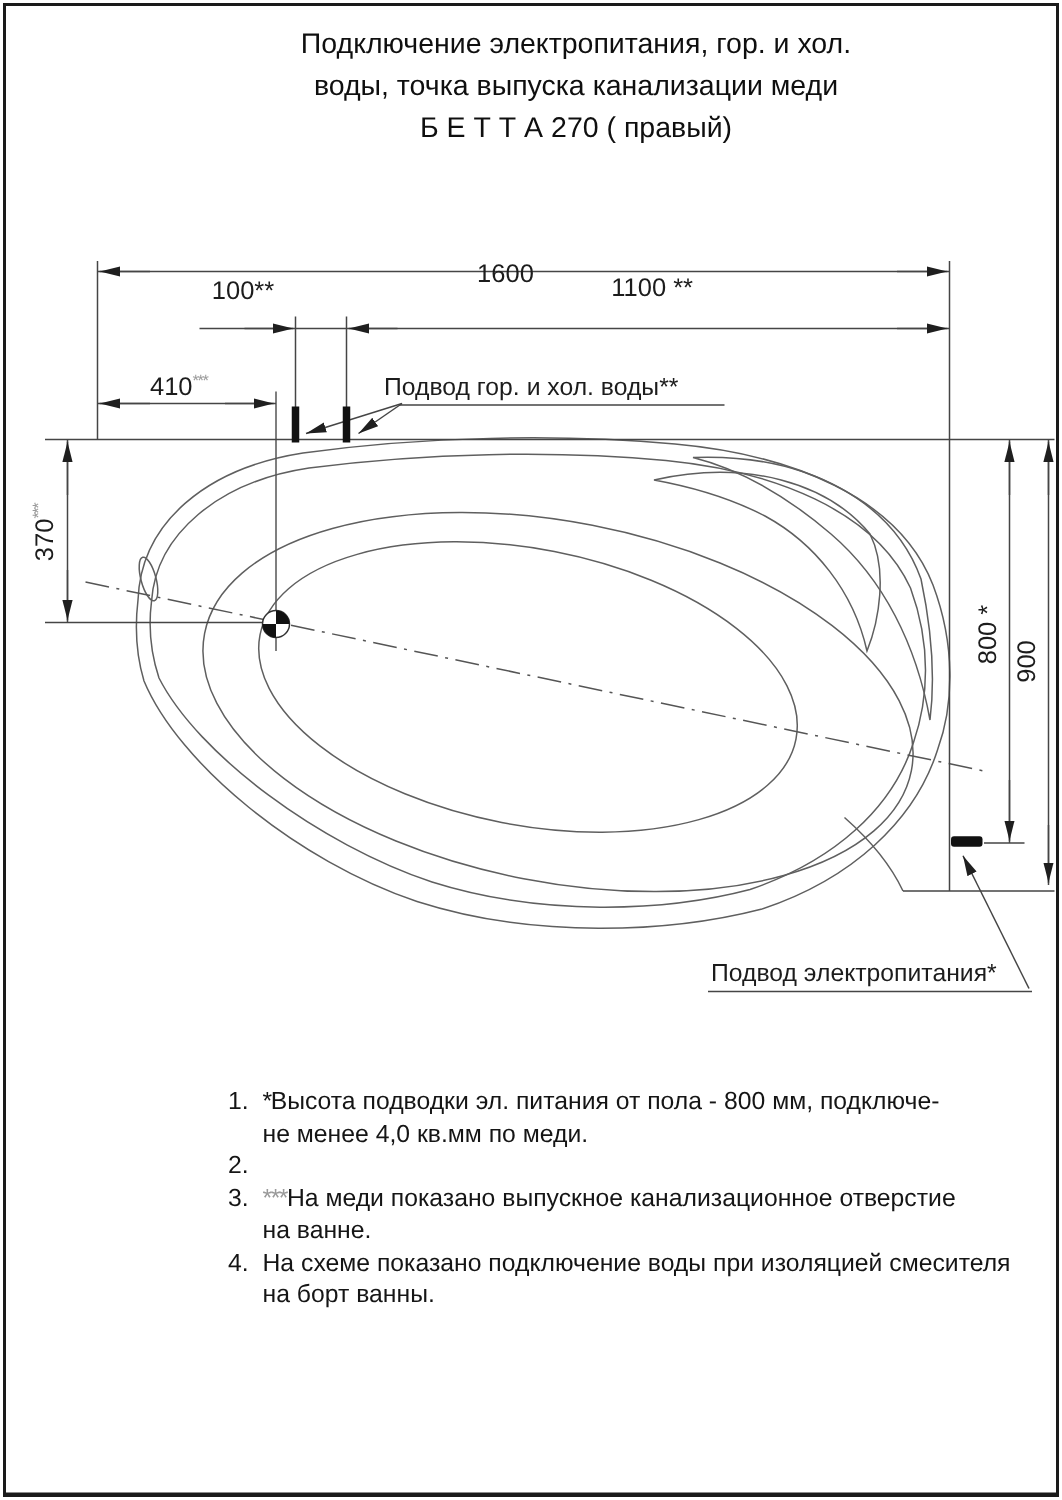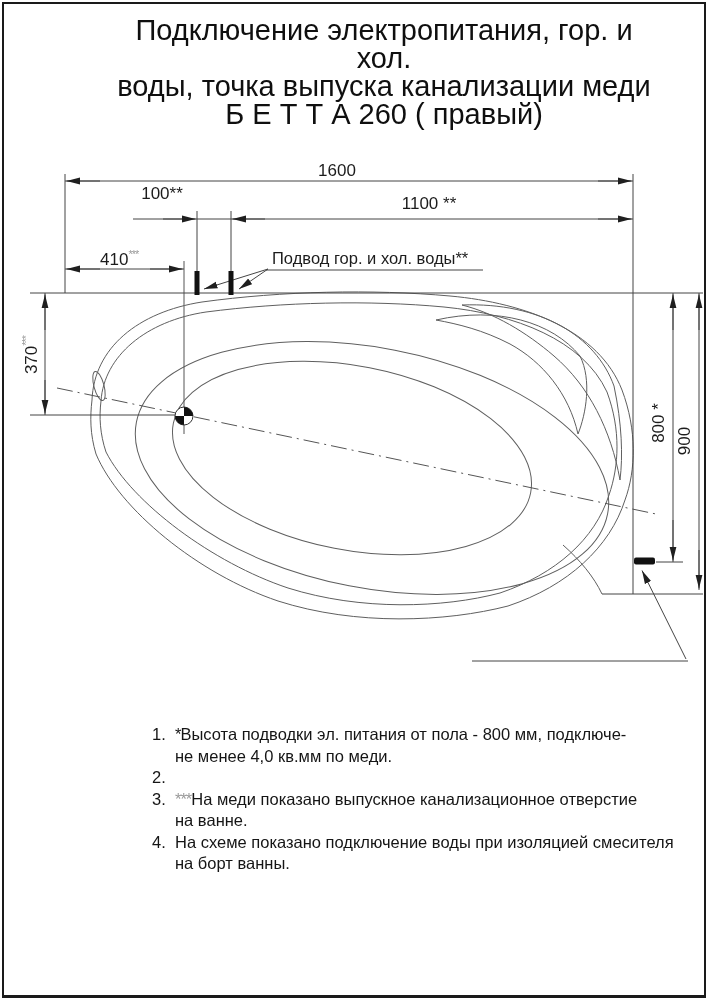--- a/index.html
+++ b/index.html
@@ -1,21 +1,21 @@
 <!DOCTYPE html>
 <html><head>
 <meta charset="utf-8">
 <style>
   html,body{margin:0;padding:0;background:#fff;}
   #page{position:relative;width:708px;height:1000px;background:#fff;overflow:hidden;
         font-family:"Liberation Sans", sans-serif;color:#111;}
   .page-border{position:absolute;left:2px;top:2px;right:2px;bottom:2px;
         border:2px solid #1a1a1a;border-bottom-width:3px;pointer-events:none;}
   .title{position:absolute;left:114px;top:16px;width:540px;text-align:center;
-        font-size:29px;line-height:28px;color:#0f0f0f;}
+        font-size:19px;line-height:28px;color:#0f0f0f;}
   svg.drawing{position:absolute;left:0;top:0;}
   .dimlabel{position:absolute;font-size:17px;color:#1c1c1c;text-align:center;white-space:nowrap;}
   .vlabel{position:absolute;font-size:17px;color:#1c1c1c;text-align:center;white-space:nowrap;
         transform:rotate(-90deg);transform-origin:center;height:18px;line-height:18px;}
   .faint{color:#9a9a9a;}
   sup.mark{font-size:11px;vertical-align:super;letter-spacing:-1px;}
   .calllabel{position:absolute;font-size:16.5px;color:#1c1c1c;white-space:nowrap;}
   .notes{position:absolute;left:152px;top:724px;width:525px;font-size:16.5px;
         line-height:21.5px;color:#151515;}
   .note{display:flex;}
@@ -24,21 +24,21 @@
 </style>
 </head>
 <body>
 
 <div id="page">
   <div class="page-border"></div>
 
   <div class="title">
     <div>Подключение электропитания, гор. и хол.</div>
     <div>воды, точка выпуска канализации меди</div>
-    <div>Б Е Т Т А 260  ( правый)</div>
+    <div>Б Е Т Т А 270  ( правый)</div>
   </div>
 
   <svg class="drawing" width="708" height="1000" viewBox="0 0 708 1000">
     <defs>
       <marker id="arr" markerUnits="userSpaceOnUse" markerWidth="15" markerHeight="9" refX="13.5" refY="4" orient="auto">
         <path d="M0,0.6 L13.5,4 L0,7.4 Z" fill="#1f1f1f"></path>
       </marker>
     </defs>
 
     <g fill="none" stroke="#5f5f5f" stroke-width="1">
@@ -117,33 +117,34 @@
       <rect x="634" y="557.5" width="21" height="7" rx="2" fill="#111"></rect>
     </g>
 
     <g>
       <circle cx="184" cy="416" r="9" fill="#fff" stroke="#333" stroke-width="1"></circle>
       <path d="M 184,416 L 193,416 A 9 9 0 0 0 184,407 Z" fill="#111"></path>
       <path d="M 184,416 L 175,416 A 9 9 0 0 0 184,425 Z" fill="#111"></path>
     </g>
   </svg>
 
-  <div class="dimlabel" style="left:300px;top:161px;width:74px;">1600</div>
+  <div class="dimlabel" style="left:300px;top:173px;width:74px;">1600</div>
   <div class="dimlabel" style="left:138px;top:184px;width:48px;">100**</div>
-  <div class="dimlabel" style="left:396px;top:194px;width:66px;">1100 **</div>
+  <div class="dimlabel" style="left:396px;top:182px;width:66px;text-align:right;">1100 **</div>
   <div class="dimlabel" style="left:100px;top:248px;">
     <span>410</span><sup class="mark faint">***</sup>
   </div>
   <div class="vlabel" style="left:2px;top:346px;width:48px;">
     <span>370</span><sup class="mark faint">***</sup>
   </div>
   <div class="vlabel" style="left:631px;top:414px;width:56px;">800 *</div>
   <div class="vlabel" style="left:657px;top:432px;width:56px;">900</div>
 
-  <div class="calllabel" style="left:272px;top:249px;">Подвод гор. и хол. воды**</div>
+  <div class="calllabel" style="left:256px;top:249px;">Подвод гор. и хол. воды**</div>
+  <div class="calllabel" style="left:474px;top:640px;">Подвод электропитания*</div>
 
   <div class="notes">
     <div class="note">
       <span class="num">1.</span>
       <div class="ntext">
         <div><span class="marker">*</span><span>Высота подводки эл. питания от пола - 800 мм, подключе-</span></div>
         <div>не менее 4,0 кв.мм по меди.</div>
       </div>
     </div>
     <div class="note">

